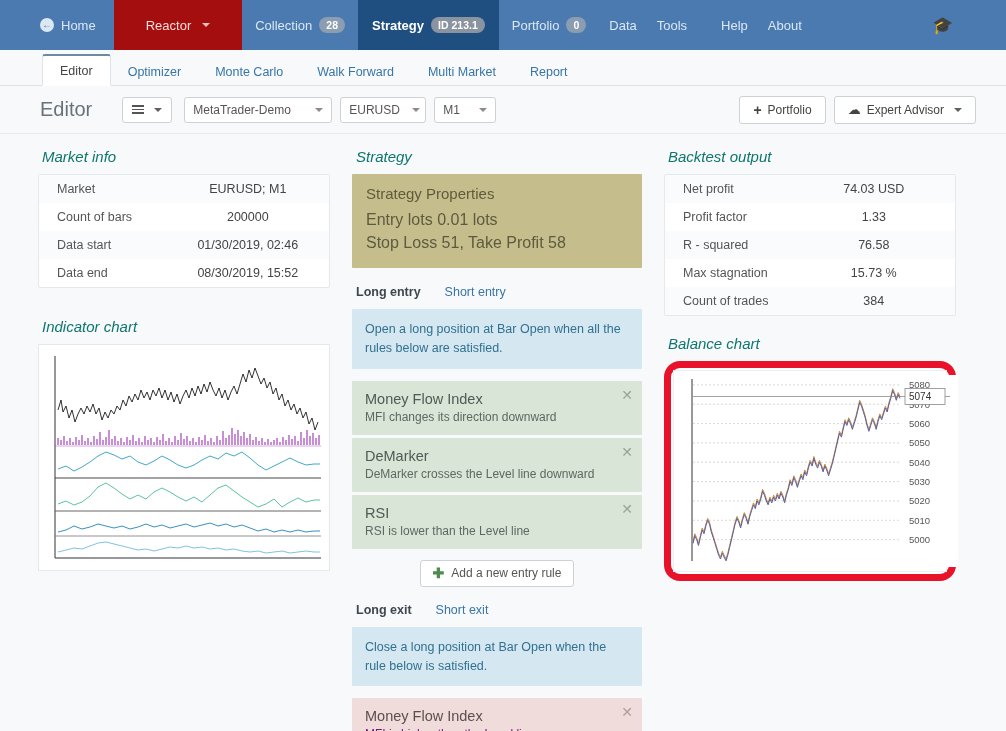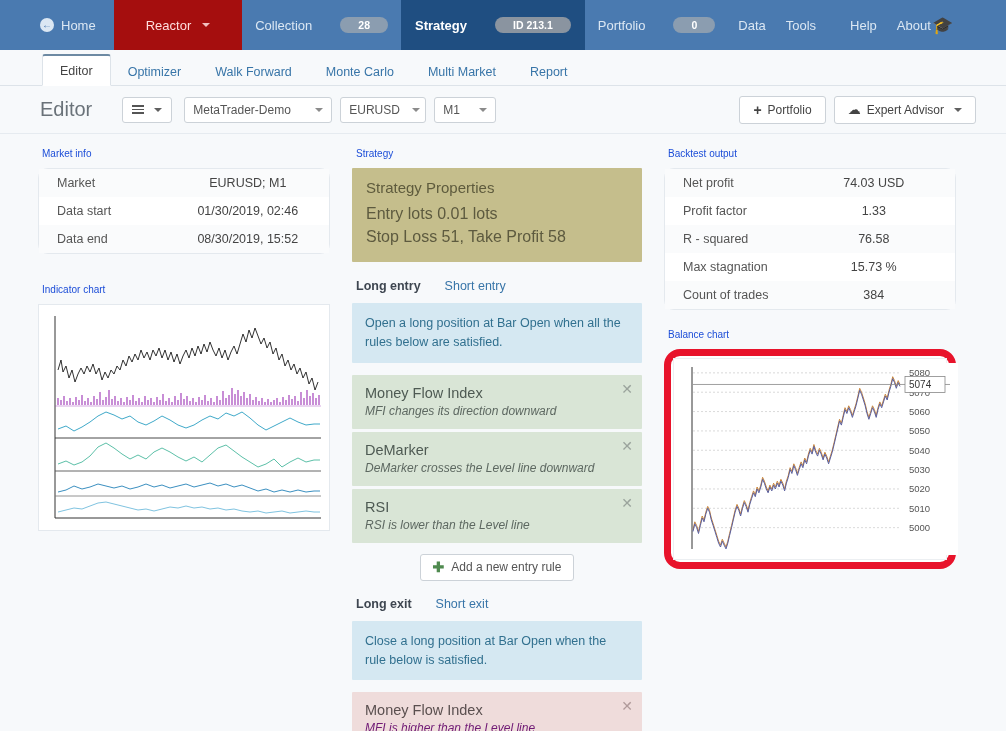--- a/index.html
+++ b/index.html
@@ -28,21 +28,21 @@
   }
   .nav-item.home { padding-left:8px; padding-right:18px; }
   .nav-item.reactor { background:#a50e0e; color:#ffdede; padding:0 32px; }
   .nav-item.strategy { background:#1f4e81; color:#ffffff; font-weight:bold; padding:0 14px; }
   .nav-item.plain { padding:0 10px; }
   .badge {
     display:inline-block;
     background:#8b9db0; color:#fff;
     border-radius:9px;
     font-size:10.5px; font-weight:bold;
-    padding:2px 18px; line-height:1.15;margin-left:21px;
+    padding:2px 7px; line-height:1.15;
   }
   .badge.dark { background:#8a94a0; }
   .caret {
     width:0;height:0;
     border-left:4px solid transparent;
     border-right:4px solid transparent;
     border-top:4px solid currentColor;
     display:inline-block;
     margin-left:4px;
     opacity:.85;
@@ -109,25 +109,26 @@
 
   
   .main {
     display:flex;
     padding:14px 30px 0 38px;
     gap:22px;
   }
   .col { width:292px; }
   .col.mid { width:290px; }
   .section-title {
-    font-size:10px; color:#1d4ed8; font-weight:normal;
+    font-size:15px; color:#0f766e; font-weight:normal;
     margin:0 0 9px 4px;
+    font-style:italic;
   }
   .card {
-    background:#fff; border:1px solid #e4e9ee; border-radius:10px;
+    background:#fff; border:1px solid #e4e9ee; border-radius:2px;
   }
 
   
   .info-table { width:100%; border-collapse:collapse; }
   .info-table tr { height:28px; }
   .info-table tr:nth-child(odd) { background:#fafbfc; }
   .info-table td { padding:5px 10px; font-size:12.5px; color:#555; border:0; }
   .info-table td.k { width:44%; padding-left:18px; }
   .info-table td.v { color:#444;text-align:center; }
 
@@ -149,21 +150,21 @@
     margin-bottom:12px; border-radius:1px;
   }
   .rule {
     padding:10px 13px 11px 13px; margin-bottom:3px;
     position:relative; border-radius:1px;
   }
   .rule.green { background:#d9e5d6; }
   .rule.red { background:#efdcdb; }
   .rule .rname { font-size:14.5px; color:#4e5a53; margin-bottom:3px; }
   .rule.red .rname { color:#5a4f4f; }
-  .rule .rdesc { font-size:12px; color:#5d6861;font-style:italic; }
+  .rule .rdesc { font-size:12px; color:#5d6861; }
   .rule.red .rdesc { color:#701a75; }
   .rule .close {
     position:absolute; right:9px; top:7px;
     color:#9aa39c; font-size:14px; cursor:pointer; line-height:1;
   }
   .rule.red .close { color:#b09a9a; }
 
   .addbtn-wrap { display:flex; justify-content:center; margin:11px 0 16px 0; }
   .addbtn {
     background:#fff; border:1px solid #ccd2d8; border-radius:3px;
@@ -215,22 +216,22 @@
   </div>
   <div class="nav-item plain">
     <span>About</span>
   </div>
   <div class="nav-right">🎓</div>
 </div>
 
 <div class="subtabs">
   <div class="subtab active"><span>Editor</span></div>
   <div class="subtab"><span>Optimizer</span></div>
+  <div class="subtab"><span>Monte Carlo</span></div>
   <div class="subtab"><span>Walk Forward</span></div>
-  <div class="subtab"><span>Monte Carlo</span></div>
   <div class="subtab"><span>Multi Market</span></div>
   <div class="subtab"><span>Report</span></div>
 </div>
 
 <div class="toolbar">
   <div class="page-title">Editor</div>
 
   <div class="btn" style="margin-right:12px">
     <span class="hamburger">
         <i></i>
@@ -271,20 +272,24 @@
 <div class="main">
 
   <div class="col">
     <h2 class="section-title">Market info</h2>
     <div class="card">
       <table class="info-table">
         <tbody>
             <tr>
           <td class="k">Market</td>
           <td class="v">EURUSD; M1</td>
+        </tr>
+        <tr>
+          <td class="k">Count of bars</td>
+          <td class="v">200000</td>
         </tr>
         <tr>
           <td class="k">Data start</td>
           <td class="v">01/30/2019, 02:46</td>
         </tr>
         <tr>
           <td class="k">Data end</td>
           <td class="v">08/30/2019, 15:52</td>
         </tr>
       </tbody>

